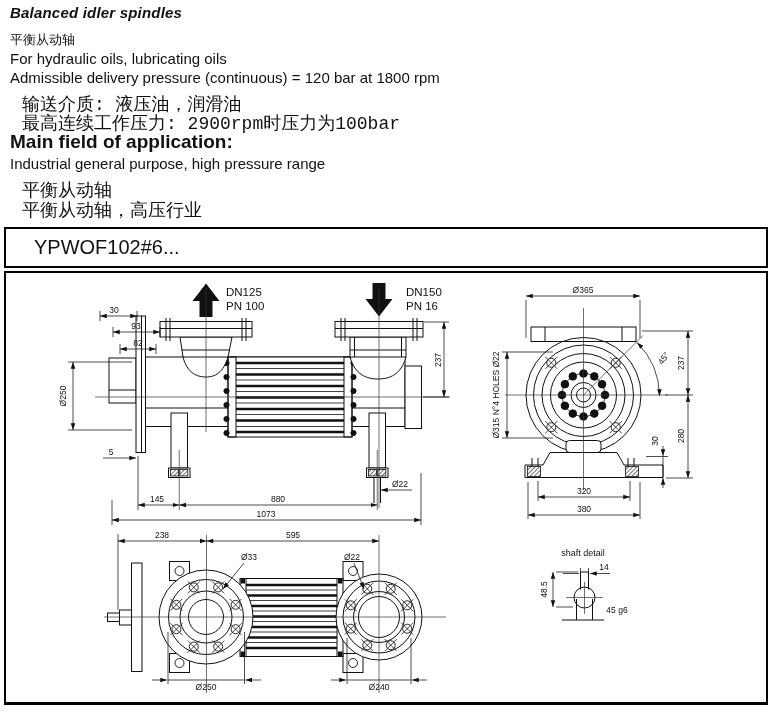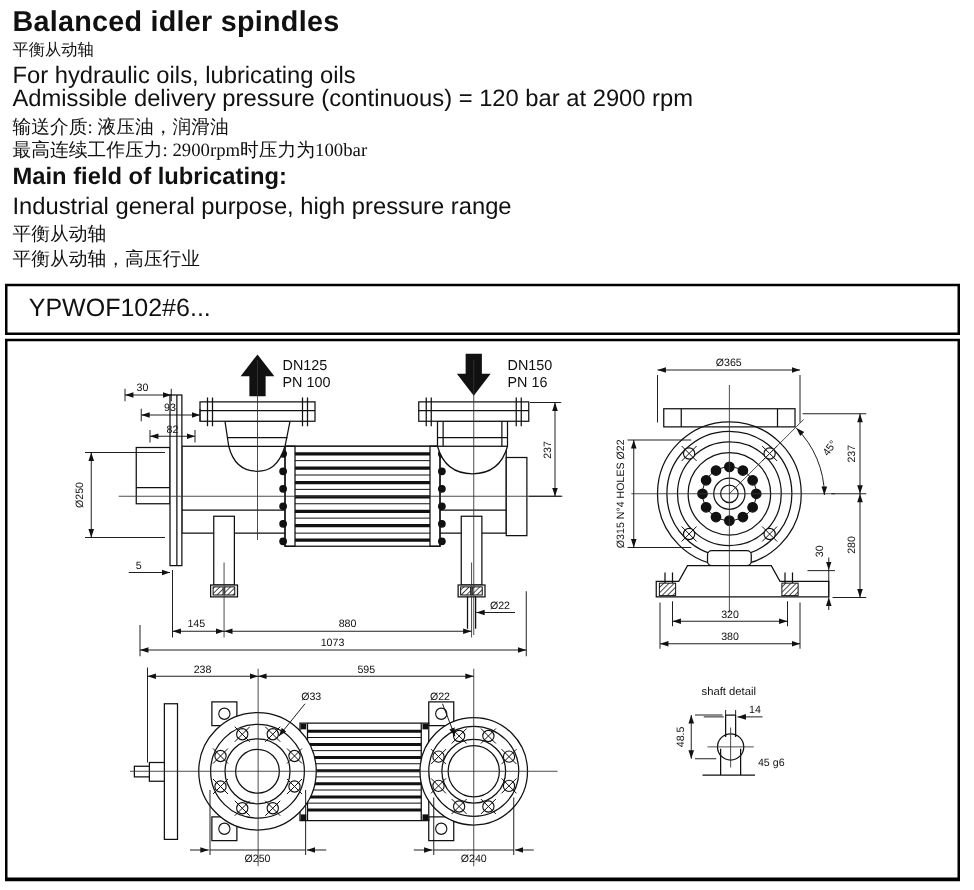--- a/index.html
+++ b/index.html
@@ -1,43 +1,43 @@
 <!DOCTYPE html>
 <html><head>
 <meta charset="utf-8">
 <style>
   html,body{margin:0;padding:0;background:#fff;}
   body{width:779px;height:712px;position:relative;overflow:hidden;
        font-family:"Liberation Sans",sans-serif;color:#111;}
   .abs{position:absolute;}
-  .t-title{font-size:23px;font-weight:bold;letter-spacing:.2px;}
-  .t-body{font-size:19px;}
+  .t-title{font-size:15px;font-weight:bold;letter-spacing:.2px;font-style:italic;}
+  .t-body{font-size:15px;}
   .t-sub{font-size:19px;font-weight:bold;}
-  .zh{font-family:Liberation Serif, serif;font-size:15px;}
+  .zh{font-family:Liberation Mono, monospace;font-size:18px;margin-left:12px;}
   .zh-big{font-family:"DejaVu Serif","Liberation Serif",serif;font-size:13px;}
   .frame{position:absolute;border:2px solid #000;box-sizing:border-box;background:#fff;}
   #modelbox{left:4px;top:227px;width:764px;height:41px;line-height:37px;
-            padding-left:17px;font-size:20px;}
+            padding-left:28px;font-size:20px;}
   #drawbox{left:4px;top:271px;width:764px;height:434px;border-bottom-width:3px;}
   svg{position:absolute;left:0;top:0;}
   svg text{font-family:"Liberation Sans",sans-serif;font-size:8.5px;fill:#111;stroke:none;}
   svg text.dn{font-size:11.5px;}
   svg text.sd{font-size:9px;}
 </style>
 </head>
 <body>
 
 <div>
   <div class="abs t-title" style="left:10px;top:4px">Balanced idler spindles</div>
   <div class="abs zh-big" style="left:10px;top:31px">平衡从动轴</div>
   <div class="abs t-body" style="left:10px;top:50px">For hydraulic oils, lubricating oils</div>
-  <div class="abs t-body" style="left:10px;top:69px">Admissible delivery pressure (continuous) = 120 bar at 2900 rpm</div>
+  <div class="abs t-body" style="left:10px;top:69px">Admissible delivery pressure (continuous) = 120 bar at 1800 rpm</div>
   <div class="abs zh" style="left:10px;top:92px">输送介质: 液压油，润滑油</div>
   <div class="abs zh" style="left:10px;top:111px">最高连续工作压力: 2900rpm时压力为100bar</div>
-  <div class="abs t-sub" style="left:10px;top:131px">Main field of lubricating:</div>
+  <div class="abs t-sub" style="left:10px;top:131px">Main field of application:</div>
   <div class="abs t-body" style="left:10px;top:155px">Industrial general purpose, high pressure range</div>
   <div class="abs zh" style="left:10px;top:178px">平衡从动轴</div>
   <div class="abs zh" style="left:10px;top:198px">平衡从动轴，高压行业</div>
 </div>
 
 <div class="frame" id="modelbox">
   <span>YPWOF102#6...</span>
 </div>
 <div class="frame" id="drawbox"></div>
 

